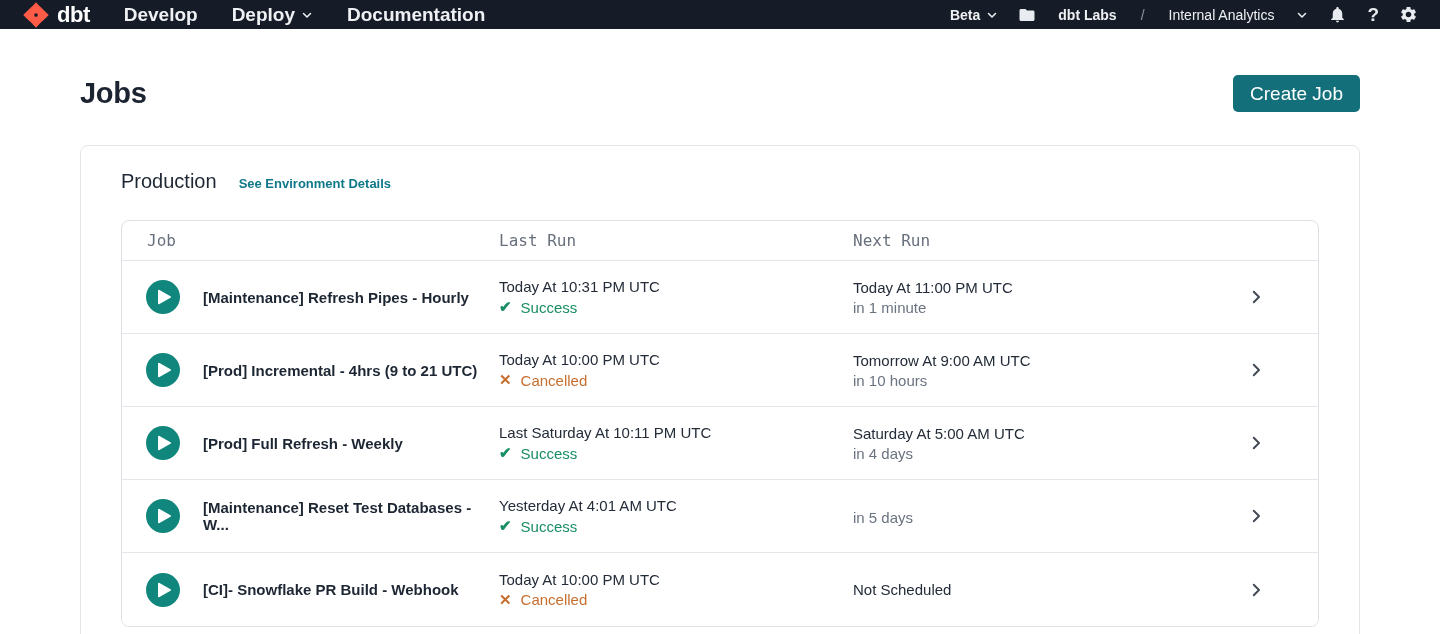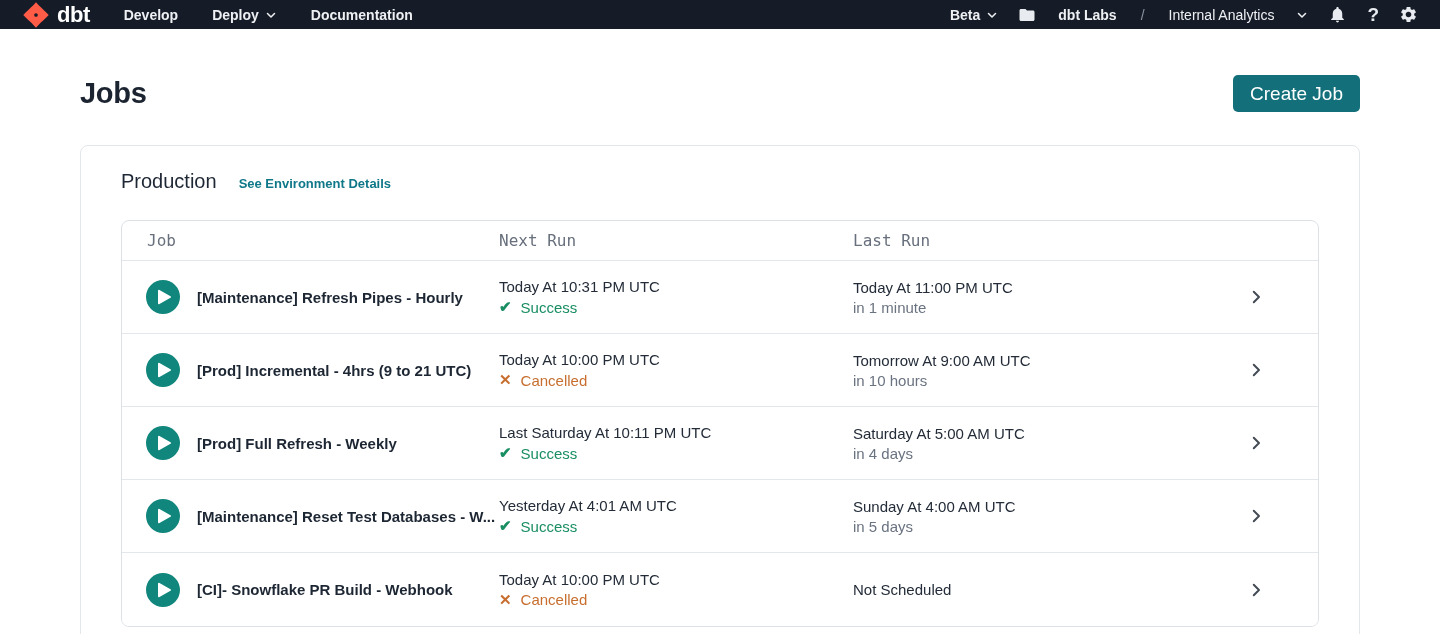--- a/index.html
+++ b/index.html
@@ -17,21 +17,21 @@
   }
   *{box-sizing:border-box;margin:0;padding:0;}
   html,body{width:1440px;height:634px;overflow:hidden;background:#fff;
     font-family:"Liberation Sans",sans-serif;-webkit-font-smoothing:antialiased;}
   
   .navbar{height:29px;background:var(--navbar_bg);display:flex;align-items:center;
     padding:0 22px;color:#eef0f3;}
   .logo{display:flex;align-items:center;gap:7px;}
   .logo-text{font-size:22px;font-weight:800;letter-spacing:-.5px;color:#fff;line-height:1;}
   .nav-links{display:flex;align-items:center;gap:34px;margin-left:34px;}
-  .nav-item{display:flex;align-items:center;gap:6px;font-size:14px;font-weight:600;
+  .nav-item{display:flex;align-items:center;gap:6px;font-size:19px;font-weight:600;
     color:#eef0f3;cursor:pointer;}
   .nav-right{margin-left:auto;display:flex;align-items:center;gap:20px;}
   .beta{display:flex;align-items:center;gap:6px;font-size:14px;font-weight:600;cursor:pointer;}
   .project-switcher{display:flex;align-items:center;gap:22px;font-size:14px;cursor:pointer;}
   .project-switcher .acct{font-weight:600;}
   .project-switcher .sep{color:#8b94a3;margin:0 2px;}
   .icon-btn{display:flex;align-items:center;justify-content:center;cursor:pointer;}
   .qmark{font-size:19px;font-weight:700;color:#e8ebef;line-height:1;}
   .chev-down{width:12px;height:12px;}
   
@@ -49,21 +49,21 @@
   
   .jobs-table{margin-top:27px;border:1px solid #dde1e6;border-radius:8px;overflow:hidden;}
   .thead{display:grid;grid-template-columns:377px 354px 355px 1fr;height:40px;
     align-items:center;border-bottom:1px solid var(--border);
     font-family:"DejaVu Sans Mono","Liberation Mono",monospace;
     font-size:16px;color:#68707d;}
   .thead .th:first-child{padding-left:25px;}
   .job-row{display:grid;grid-template-columns:377px 354px 355px 1fr;height:73px;
     align-items:center;border-bottom:1px solid var(--border);cursor:pointer;background:#fff;}
   .job-row:last-child{border-bottom:none;}
-  .cell-job{display:flex;align-items:center;gap:17px;padding-left:24px;}
+  .cell-job{display:flex;align-items:center;gap:23px;padding-left:24px;}
   .play-btn{width:34px;height:34px;flex:0 0 34px;display:flex;cursor:pointer;}
   .job-name{font-size:15px;font-weight:700;color:var(--text-dark);}
   .time-line{font-size:15px;color:var(--text-body);}
   .status-line{display:flex;align-items:center;gap:9px;margin-top:3px;font-size:15px;}
   .status-line .status-glyph{font-weight:700;font-size:15px;}
   .status-success .status-glyph,.status-success .status-label{color:var(--success);}
   .status-cancelled .status-glyph,.status-cancelled .status-label{color:var(--cancelled);}
   .rel-line{font-size:15px;color:var(--text-gray);margin-top:3px;}
   .cell-chevron{display:flex;justify-content:center;align-items:center;padding-right:14px;}
 </style>
@@ -133,22 +133,22 @@
 
 <div class="env-card">
   <div class="env-header">
     <span class="env-name">Production</span>
     <a class="env-link">See Environment Details</a>
   </div>
 
   <div class="jobs-table">
     <div class="thead">
       <div class="th">Job</div>
+      <div class="th">Last Run</div>
       <div class="th">Next Run</div>
-      <div class="th">Last Run</div>
       <div class="th"></div>
     </div>
     <div id="rows-container">
   <div class="job-row">
     <div class="cell-job">
       <span class="play-btn">
         <svg width="34" height="34" viewBox="0 0 34 34">
           <circle cx="17" cy="17" r="17" fill="#10867c"></circle>
           <path d="M13 10.8 L24 17 L13 23.2 Z" fill="#ffffff" stroke="#ffffff" stroke-width="2" stroke-linejoin="round"></path>
         </svg>
@@ -240,21 +240,20 @@
       <span class="job-name">[Maintenance] Reset Test Databases - W...</span>
     </div>
     <div class="cell-lastrun">
       <div class="time-line">Yesterday At 4:01 AM UTC</div>
       <div class="status-line status-success">
         <span class="status-glyph">✔</span>
         <span class="status-label">Success</span>
       </div>
     </div>
     <div class="cell-nextrun">
-      <div class="time-line">Sunday At 4:00 AM UTC</div>
       <div class="rel-line">in 5 days</div>
     </div>
     <div class="cell-chevron">
       <svg width="18" height="18" viewBox="0 0 24 24" fill="none" stroke="#434a54" stroke-width="2.6" stroke-linecap="round" stroke-linejoin="round">
               <path d="M9 5l7 7-7 7"></path>
             </svg>
     </div>
   </div>
 
   <div class="job-row">

